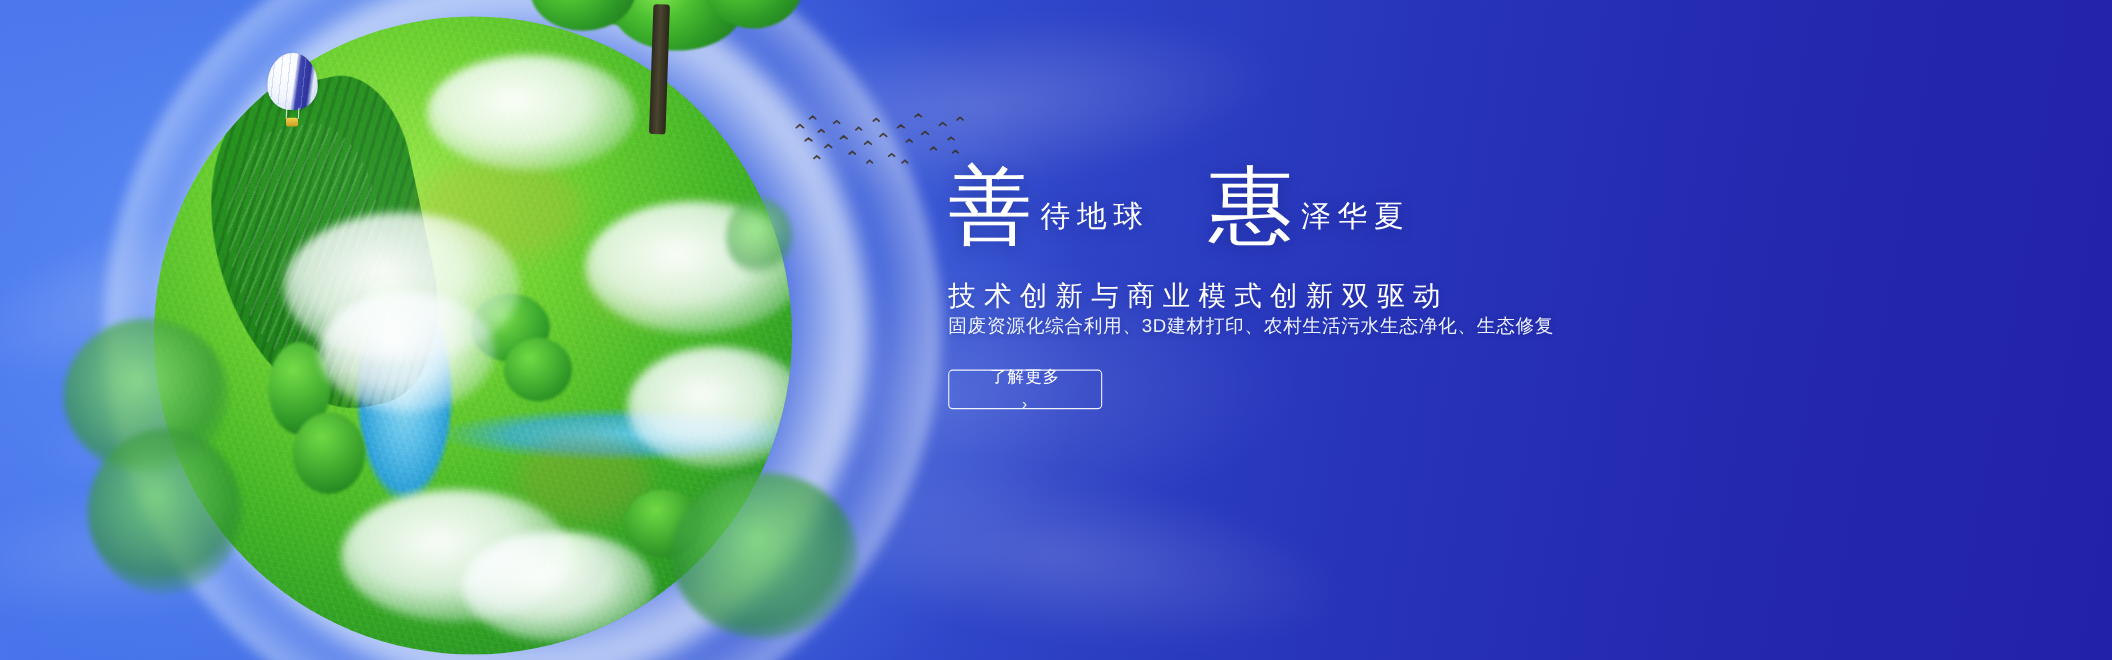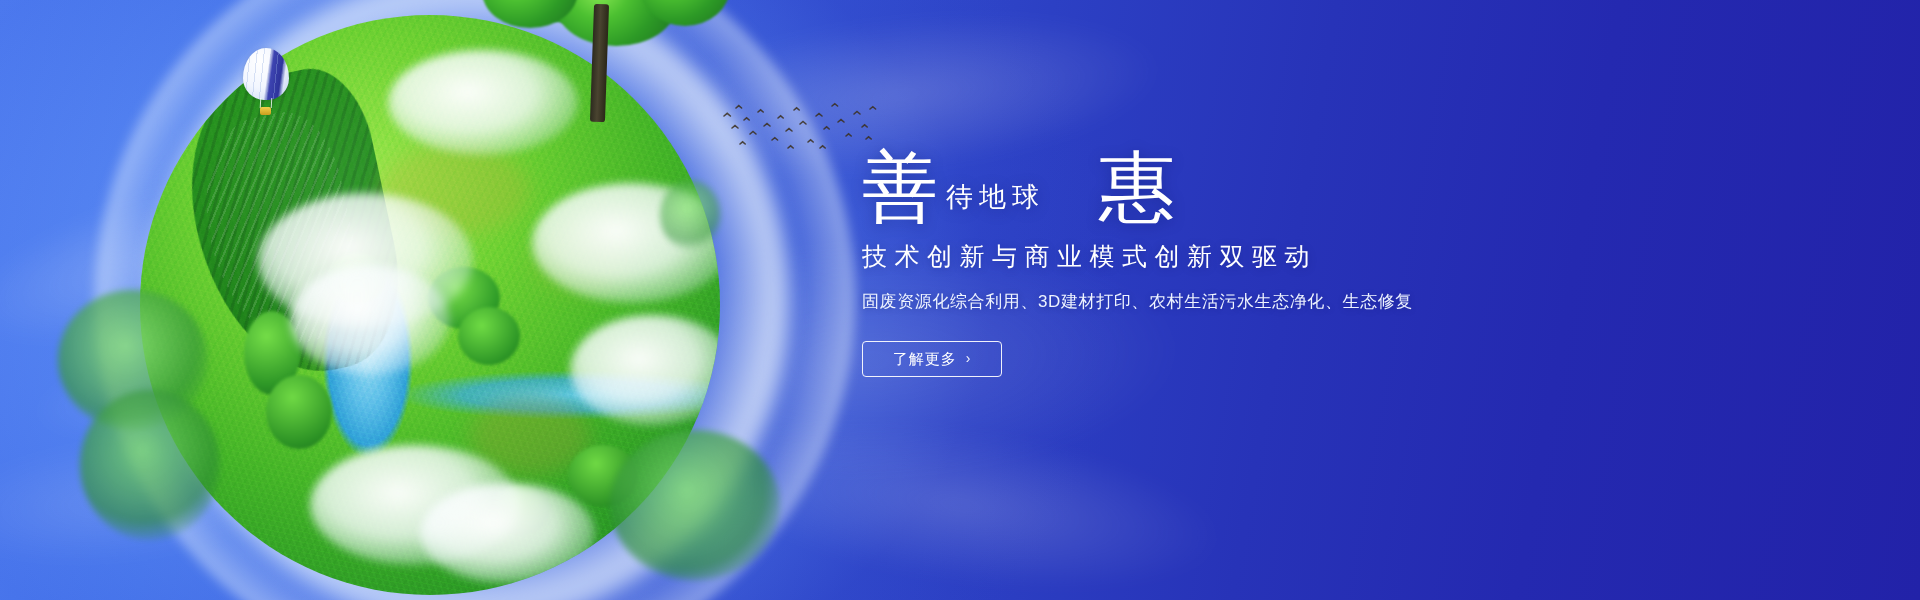--- a/index.html
+++ b/index.html
@@ -214,40 +214,40 @@
     letter-spacing:0; position:relative; top:4px;
   }
   .sub-chars {
     font-family:"DejaVu Serif", serif;
     font-size:27px; font-weight:400; letter-spacing:6px;
     margin-left:8px; position:relative; top:-8px;
   }
   .gap { display:inline-block; width:54px; }
 
   .tagline {
-    margin-top:22px;
+    margin-top:34px;
     font-family:"Liberation Sans", sans-serif;
     font-size:25px; color:#ffffff; letter-spacing:7.5px;
     white-space:nowrap; text-shadow:0 1px 8px rgba(10,20,90,0.30);
   }
 
   .desc {
-    margin-top:17px;
     font-family:"Liberation Sans", sans-serif;
     font-size:17px; color:#eef3ff; letter-spacing:0.6px;
     white-space:nowrap; text-shadow:0 1px 6px rgba(10,20,90,0.30);
   }
 
   .cta {
     margin-top:28px; display:inline-flex; align-items:center; justify-content:center;
     gap:9px; width:140px; height:36px;
     border:1px solid rgba(255,255,255,0.92); border-radius:4px;
     color:#ffffff; font-size:15px; letter-spacing:1px;
     background:transparent; cursor:pointer;
     font-family:"Liberation Sans", sans-serif;
+    flex-direction:column;
   }
   .cta .chev { font-size:14px; line-height:1; opacity:.95; position:relative; top:-1px; }
 </style>
 </head>
 <body>
 
 <div class="banner">
 
   <div class="sky-wisp w1"></div>
   <div class="sky-wisp w2"></div>
@@ -343,20 +343,21 @@
     </svg>
   </div>
 
   <div class="content">
 
     <div class="headline">
       <span class="calli">善</span>
       <span class="sub-chars">待地球</span>
       <span class="gap"></span>
       <span class="calli">惠</span>
+      <span class="sub-chars">泽华夏</span>
     </div>
 
     <div class="tagline">技术创新与商业模式创新双驱动</div>
 
     <div class="desc">固废资源化综合利用、3D建材打印、农村生活污水生态净化、生态修复</div>
 
     <button class="cta">
       <span>了解更多</span>
       <span class="chev">›</span>
     </button>

